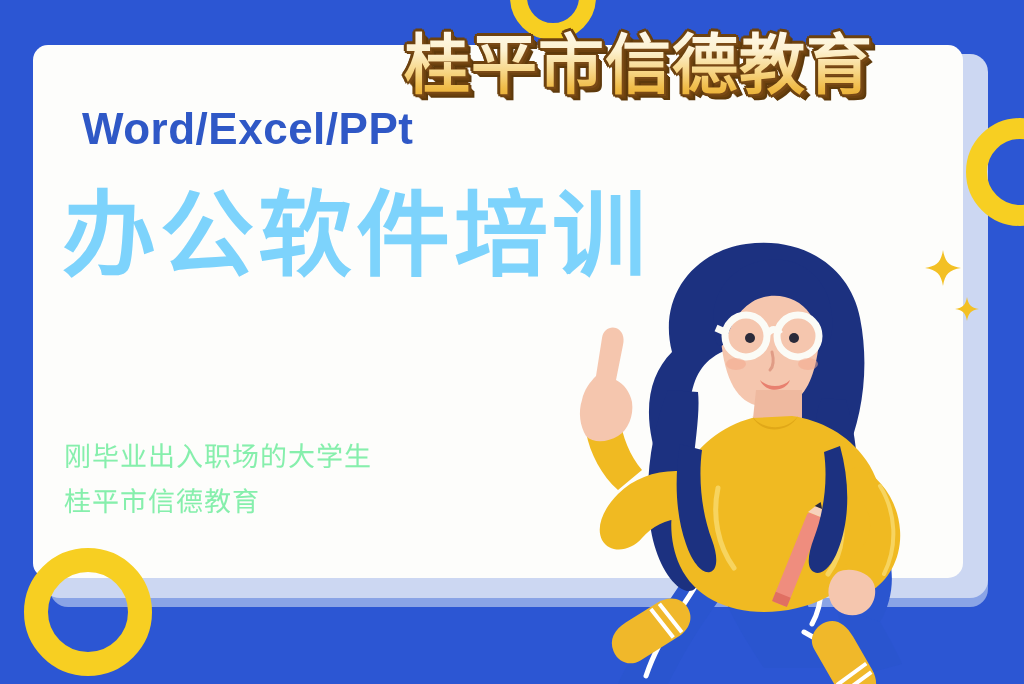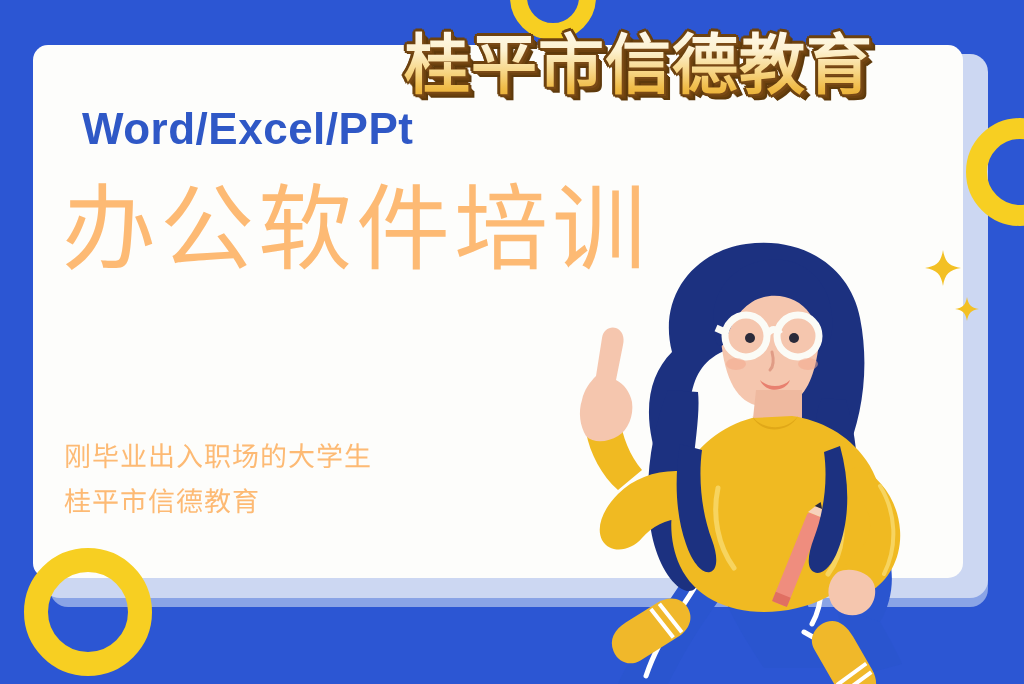--- a/index.html
+++ b/index.html
@@ -113,25 +113,25 @@
     z-index: 10;
     font-size: 44px;
     font-weight: 700;
     color: #2f58c6;
     letter-spacing: 0.5px;
     white-space: nowrap;
     margin-left: 18px;
   }
   .headline {
     position: absolute;
-    left: 62px; top: 183px;
+    left: 62px; top: 189px;
     z-index: 10;
     font-size: 94px;
-    font-weight: 400;
-    color: #fdba74;
+    font-weight: 700;
+    color: #7dd3fc;
     letter-spacing: 4px;
     line-height: 1;
     white-space: nowrap;
     font-family: "DejaVu Sans", "Liberation Sans", sans-serif;
   }
   .badge {
     position: absolute;
     left: 66px; top: 312px;
     z-index: 10;
     width: 545px;
@@ -150,21 +150,21 @@
     white-space: nowrap;
     font-family: "DejaVu Sans", "Liberation Sans", sans-serif;
   }
   .audience {
     position: absolute;
     left: 64px; top: 435px;
     z-index: 10;
   }
   .audience-line {
     font-size: 27px;
-    color: #fdba74;
+    color: #86efac;
     letter-spacing: 1px;
     line-height: 1.65;
     white-space: nowrap;
     font-family: "DejaVu Sans", "Liberation Sans", sans-serif;
   }
 
   
   .sparkle {
     position: absolute;
     z-index: 12;

